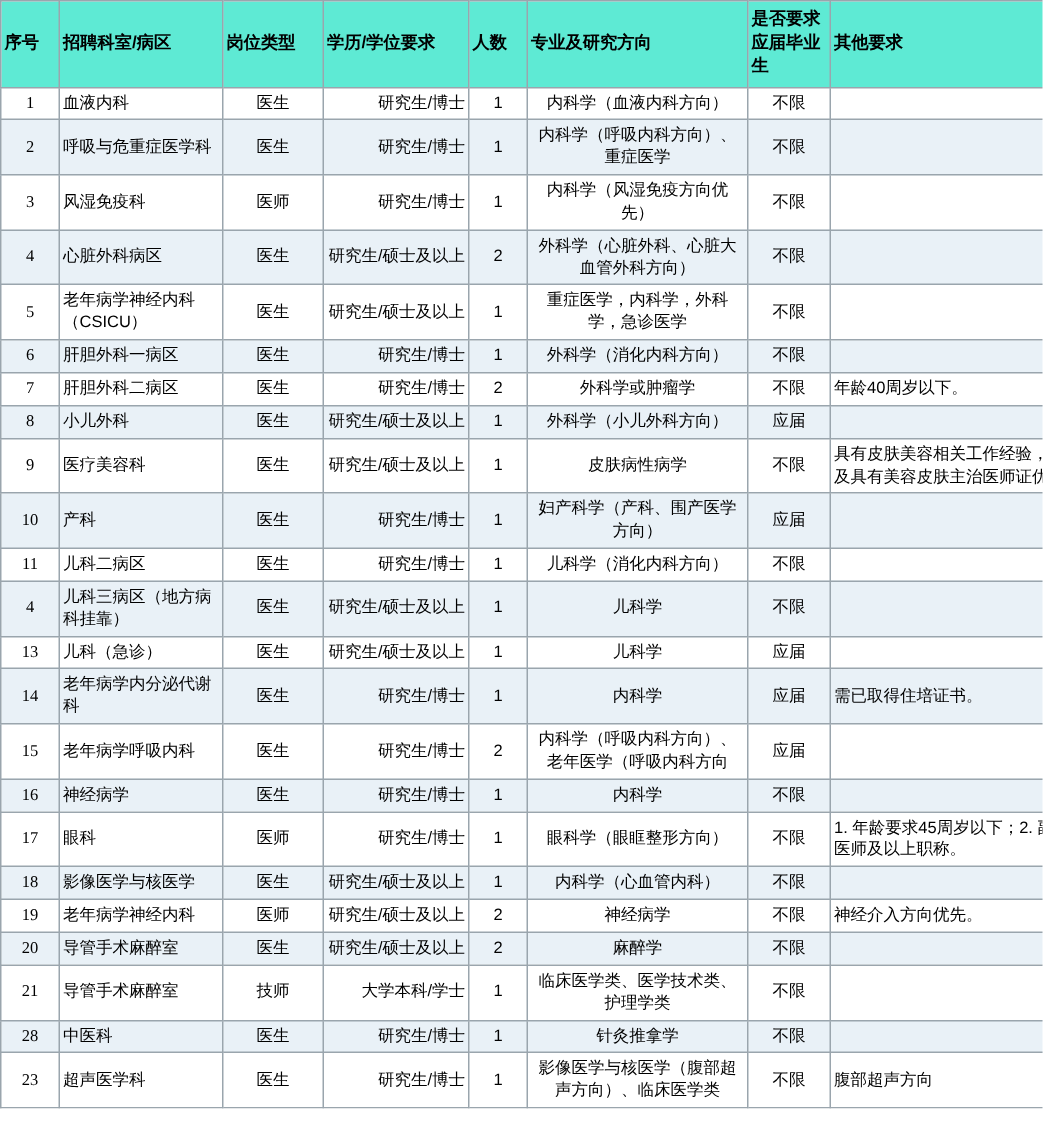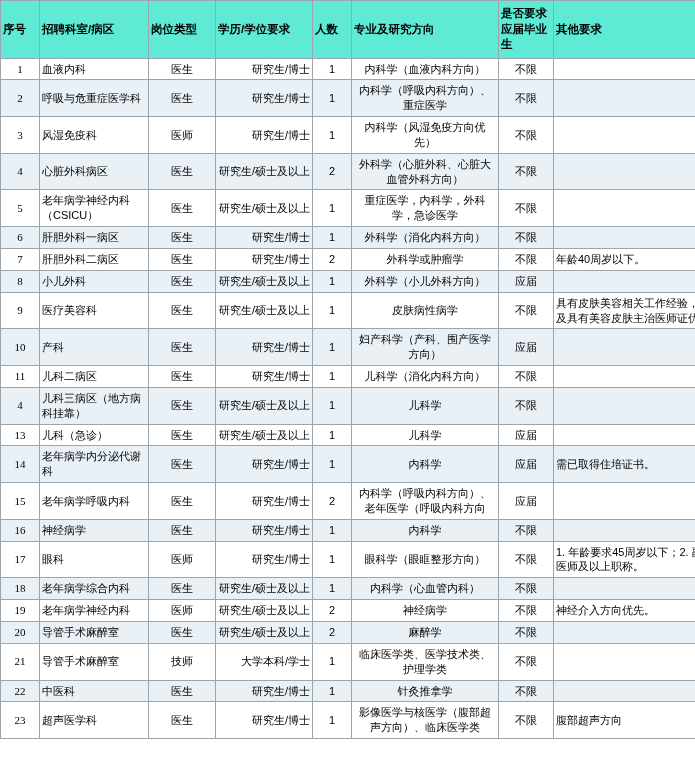--- a/index.html
+++ b/index.html
@@ -232,21 +232,21 @@
         <td class="c-dept">眼科</td>
         <td class="c-type">医师</td>
         <td class="c-edu">研究生/博士</td>
         <td class="c-num">1</td>
         <td class="c-major">眼科学（眼眶整形方向）</td>
         <td class="c-grad">不限</td>
         <td class="c-other">1. 年龄要求45周岁以下；2. 副主任医师及以上职称。</td>
       </tr>
       <tr class="even-row">
         <td class="c-idx">18</td>
-        <td class="c-dept">老年病学综合内科</td>
+        <td class="c-dept">影像医学与核医学</td>
         <td class="c-type">医生</td>
         <td class="c-edu">研究生/硕士及以上</td>
         <td class="c-num">1</td>
         <td class="c-major">内科学（心血管内科）</td>
         <td class="c-grad">不限</td>
         <td class="c-other"></td>
       </tr>
       <tr class="odd-row">
         <td class="c-idx">19</td>
         <td class="c-dept">老年病学神经内科</td>
@@ -271,21 +271,21 @@
         <td class="c-idx">21</td>
         <td class="c-dept">导管手术麻醉室</td>
         <td class="c-type">技师</td>
         <td class="c-edu">大学本科/学士</td>
         <td class="c-num">1</td>
         <td class="c-major">临床医学类、医学技术类、护理学类</td>
         <td class="c-grad">不限</td>
         <td class="c-other"></td>
       </tr>
       <tr class="even-row">
-        <td class="c-idx">22</td>
+        <td class="c-idx">28</td>
         <td class="c-dept">中医科</td>
         <td class="c-type">医生</td>
         <td class="c-edu">研究生/博士</td>
         <td class="c-num">1</td>
         <td class="c-major">针灸推拿学</td>
         <td class="c-grad">不限</td>
         <td class="c-other"></td>
       </tr>
       <tr class="odd-row">
         <td class="c-idx">23</td>

